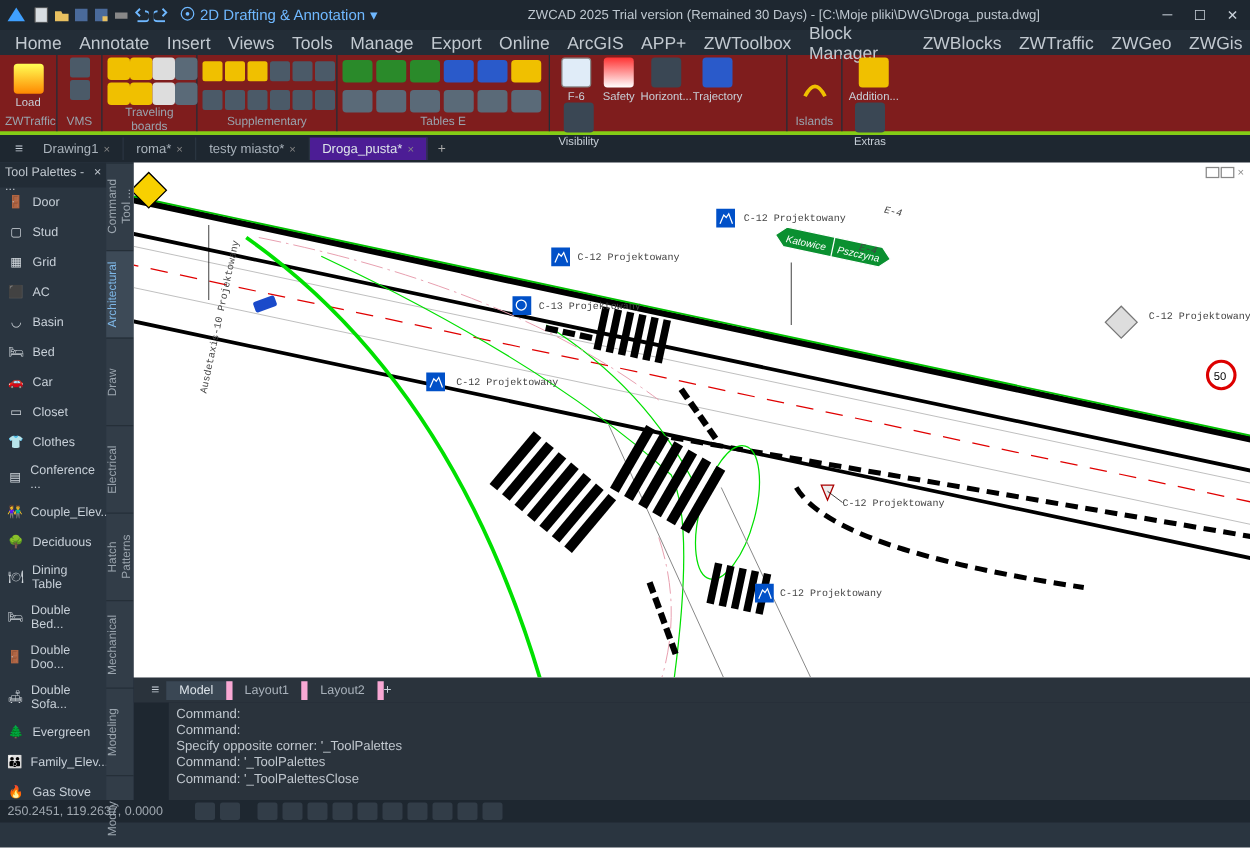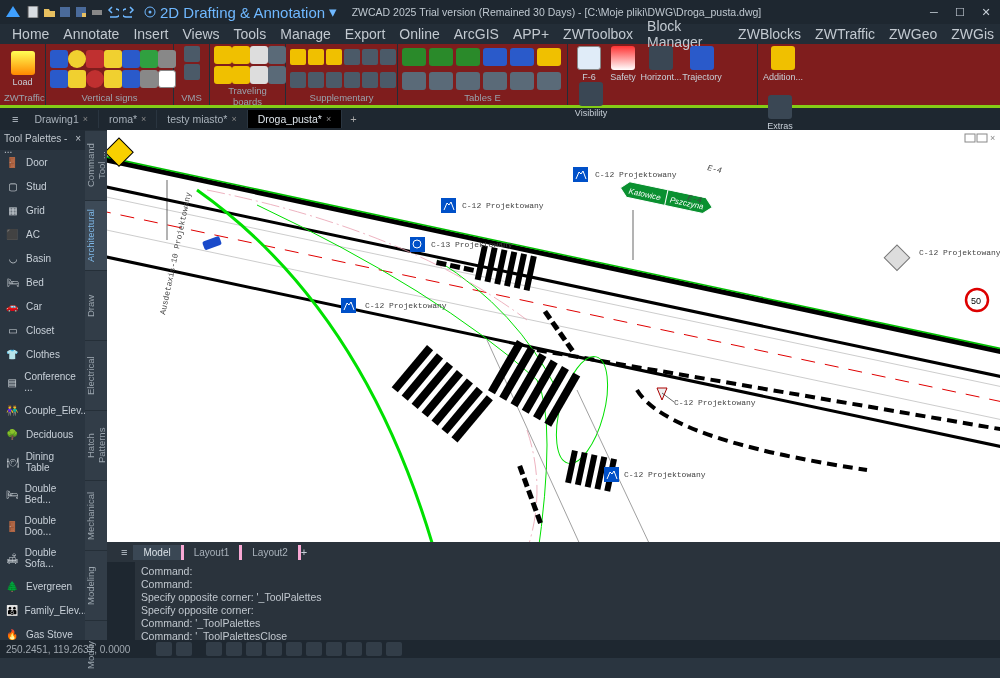--- a/index.html
+++ b/index.html
@@ -1,52 +1,52 @@
 <!DOCTYPE html>
 <html><head>
 <meta charset="utf-8">
 <style>
 * { margin: 0; padding: 0; box-sizing: border-box; font-family: "Segoe UI", Tahoma, sans-serif; }
 body { background: #2a3540; width: 1000px; height: 678px; overflow: hidden; color: #c8d0d8; font-size: 11px; }
 .titlebar { height: 24px; background: #1e2730; display: flex; align-items: center; padding: 0 4px; }
 .titlebar .logo { width: 18px; height: 18px; margin-right: 4px; }
 .titlebar .qat { display: flex; gap: 2px; align-items: center; }
 .titlebar .qat span { width: 14px; height: 14px; display: inline-flex; align-items: center; justify-content: center; cursor: pointer; }
-.titlebar .workspace { margin-left: 8px; color: #6fb8ff; font-size: 15px; display: flex; align-items: center; gap: 4px;}
-.titlebar .title { margin-left: 15px; font-size: 10.5px; color: #bfc8d0; flex: 1; }
+.titlebar .workspace { margin-left: 8px; color: #6fb8ff; font-size: 12px; display: flex; gap: 4px;}
+.titlebar .title { margin-left: 28px; font-size: 10.5px; color: #bfc8d0; flex: 1; text-align: center; }
 .titlebar .wincontrols { display: flex; gap: 6px; }
 .titlebar .wincontrols span { width: 20px; height: 18px; display: flex; align-items: center; justify-content: center; cursor: pointer; }
 .menubar { height: 20px; background: #232d37; display: flex; align-items: center; padding-left: 6px; gap: 2px; }
 .menubar span { padding: 2px 6px; font-size: 14px; color: #c2c9d0; cursor: pointer; }
 .ribbon { height: 64px; background: #7f1d1d; display: flex; border-bottom: 3px solid #84cc16; }
 .ribbon-panel { border-right: 1px solid #232d37; display: flex; flex-direction: column; padding: 2px 4px 2px 4px; }
 .ribbon-panel .body { flex: 1; display: flex; align-items: center; gap: 3px; flex-wrap: wrap; }
 .ribbon-panel .label { text-align: center; font-size: 9.5px; color: #99a3ad; padding-top: 1px; }
 .ribbon-big { width: 46px; display: flex; flex-direction: column; align-items: center; justify-content: center; cursor: pointer; font-size: 9px; gap: 2px;}
 .ribbon-big .ico { width: 24px; height: 24px; background: #5a6a78; border-radius: 3px; }
 .ribbon-small-btn { width: 16px; height: 16px; background: #4b5a68; border-radius: 2px; cursor: pointer;}
 .ribbon-sign { width: 18px; height: 18px; border-radius: 3px; cursor: pointer; }
 .filetabs { height: 22px; background: #1e2730; display: flex; align-items: center; padding-left: 6px; }
 .filetabs .tab { padding: 3px 10px; font-size: 10.5px; color: #a9b2bb; border-right: 1px solid #2a3540; cursor: pointer; display:flex; align-items:center; gap:4px;}
-.filetabs .tab.active { background: #000000; color: #dce3e9; }
+.filetabs .tab.active { background: #4c1d95; color: #dce3e9; }
 .filetabs .tab .x { font-size: 9px; color: #888; }
 .filetabs .plus { padding: 2px 8px; cursor: pointer; color:#aaa;}
 .workarea { display: flex; height: 510px; }
 .toolpalette { width: 85px; background: #2a3540; display: flex; flex-direction: column; }
 .toolpalette .header { height: 20px; font-size: 10px; padding: 3px 4px; color: #c0c7ce; background:#222c36; display:flex; justify-content:space-between;}
 .toolpalette .item { display: flex; align-items: center; gap: 6px; padding: 5px 6px; font-size: 10px; cursor: pointer; }
 .toolpalette .item .ico { width: 14px; height: 14px; display:inline-flex; align-items:center; justify-content:center; color:#d0d6db;}
 .sidetabs { width: 22px; background: #323d48; display: flex; flex-direction: column; }
 .sidetabs .stab { flex: 0 0 70px; writing-mode: vertical-rl; transform: rotate(180deg); text-align: center; font-size: 9.5px; padding: 4px 0; cursor: pointer; color:#9ba5ae; border-bottom:1px solid #252f38;}
 .sidetabs .stab.active { background: #3d4a57; color: #7fb8e8; }
 .canvaswrap { flex: 1; display: flex; flex-direction: column; background: #1e2730; }
 .canvas { flex: 1; background: #fff; position: relative; overflow: hidden; }
 .canvas svg { width: 100%; height: 100%; }
 .layouttabs { height: 20px; background: #2a333c; display: flex; align-items: center; padding-left: 8px; gap: 0; }
-.layouttabs .ltab { padding: 2px 10px; font-size: 10px; cursor: pointer; border-right:3px solid #f9a8d4; color:#a9b2bb;}
+.layouttabs .ltab { padding: 2px 10px; font-size: 10px; cursor: pointer; border-right:5px solid #f9a8d4; color:#a9b2bb;}
 .layouttabs .ltab.active { background: #3a4754; color:#dce3e9;}
 .cmdwindow { height: 78px; background: #2a333c; padding: 3px 6px; font-family: Consolas, monospace; font-size: 10.5px; line-height: 13px; color:#c0c7ce; overflow:hidden;margin-left:28px;}
 .statusbar { height: 18px; background: #1e2730; display: flex; align-items: center; padding: 0 6px; font-size: 10px; gap: 4px; }
 .statusbar .coords { color: #a0a8b0; }
 .statusbar .sbtn { width: 16px; height: 14px; background: #323d48; border-radius: 2px; cursor: pointer; }
 .statusbar .right { margin-left: auto; display:flex; gap:4px; align-items:center;}
 .label-txt { font-family: "Courier New", monospace; font-size: 8px; fill: #444; }
 .crosswalk-sign { fill:#0050c8;}
 </style>
 </head>
@@ -136,39 +136,20 @@
 <div class="ribbon">
   <div class="ribbon-panel" style="width:46px">
     <div class="body">
         <div class="ribbon-big">
           <div class="ico" style="background:linear-gradient(#ff5,#f80)"></div>
           <span>Load</span>
         </div>
       </div>
     <div class="label">ZWTraffic</div>
   </div>
-  <div class="ribbon-panel" style="width:128px">
-    <div class="body" style="display:grid;grid-template-columns:repeat(7,16px);gap:2px;align-content:center">
-      <div class="ribbon-sign" style="background:#2a5aca"></div>
-      <div class="ribbon-sign" style="background:#f0d030;border-radius:50%"></div>
-      <div class="ribbon-sign" style="background:#c03030"></div>
-      <div class="ribbon-sign" style="background:#f0d030"></div>
-      <div class="ribbon-sign" style="background:#2a5aca"></div>
-      <div class="ribbon-sign" style="background:#30a040"></div>
-      <div class="ribbon-sign" style="background:#888"></div>
-      <div class="ribbon-sign" style="background:#2a5aca"></div>
-      <div class="ribbon-sign" style="background:#f0d030"></div>
-      <div class="ribbon-sign" style="background:#c03030;border-radius:50%"></div>
-      <div class="ribbon-sign" style="background:#f0d030"></div>
-      <div class="ribbon-sign" style="background:#2a5aca"></div>
-      <div class="ribbon-sign" style="background:#888"></div>
-      <div class="ribbon-sign" style="background:#fff;border:1px solid #888"></div>
-    </div>
-    <div class="label">Vertical signs</div>
-  </div>
   <div class="ribbon-panel" style="width:36px">
     <div class="body" style="flex-direction:column;gap:2px">
       <div class="ribbon-small-btn"></div>
       <div class="ribbon-small-btn"></div>
     </div>
     <div class="label">VMS</div>
   </div>
   <div class="ribbon-panel" style="width:76px">
     <div class="body" style="display:grid;grid-template-columns:repeat(4,16px);gap:2px">
       <div class="ribbon-sign" style="background:#f0c000"></div>
@@ -234,22 +215,32 @@
           <div class="ico" style="background:#2a5aca"></div>
           <span>Trajectory</span>
         </div>
       <div class="ribbon-big" style="width:38px">
           <div class="ico" style="background:#3a4754"></div>
           <span>Visibility</span>
         </div>
     </div>
     <div class="label"></div>
   </div>
+  <div class="ribbon-panel" style="width:44px">
+    <div class="body">
+        <div class="ribbon-big" style="width:36px">
+          <svg width="24" height="24">
+            <path d="M4 20 Q 12 4 20 20" fill="none" stroke="#f0c000" stroke-width="3"></path>
+          </svg>
+        </div>
+      </div>
+    <div class="label">Islands</div>
+  </div>
   <div class="ribbon-panel" style="width:82px;border-right:none">
-    <div class="body" style="gap:13px">
+    <div class="body" style="gap:0">
       <div class="ribbon-big" style="width:42px">
           <div class="ico" style="background:#f0c000"></div>
           <span>Addition...</span>
         </div>
       <div class="ribbon-big" style="width:36px">
           <div class="ico" style="background:#3a4754"></div>
           <span>Extras</span>
         </div>
     </div>
     <div class="label"></div>
@@ -533,21 +524,20 @@
           <div class="ltab">Layout2</div>
         </div>
       <span class="plus">+</span>
     </div>
 
     <div class="cmdwindow">
       <div id="cmd-history">
           <div>Command:</div>
           <div>Command:</div>
           <div>Specify opposite corner: '_ToolPalettes</div>
-          <div>Specify opposite corner:</div>
           <div>Command: '_ToolPalettes</div>
           <div>Command: '_ToolPalettesClose</div>
         </div>
 
     </div>
   </div>
 </div>
 
 <div class="statusbar">
   <span class="coords">250.2451, 119.2637, 0.0000</span>

